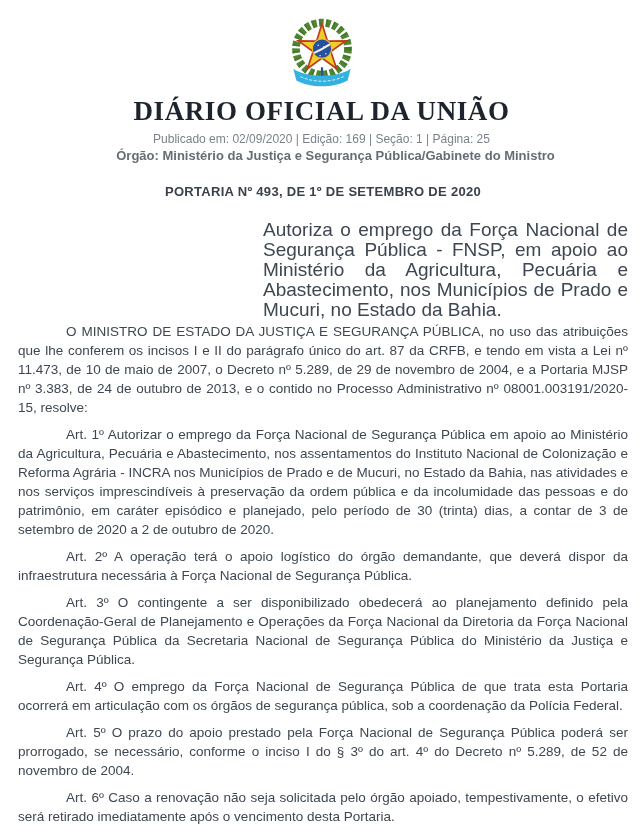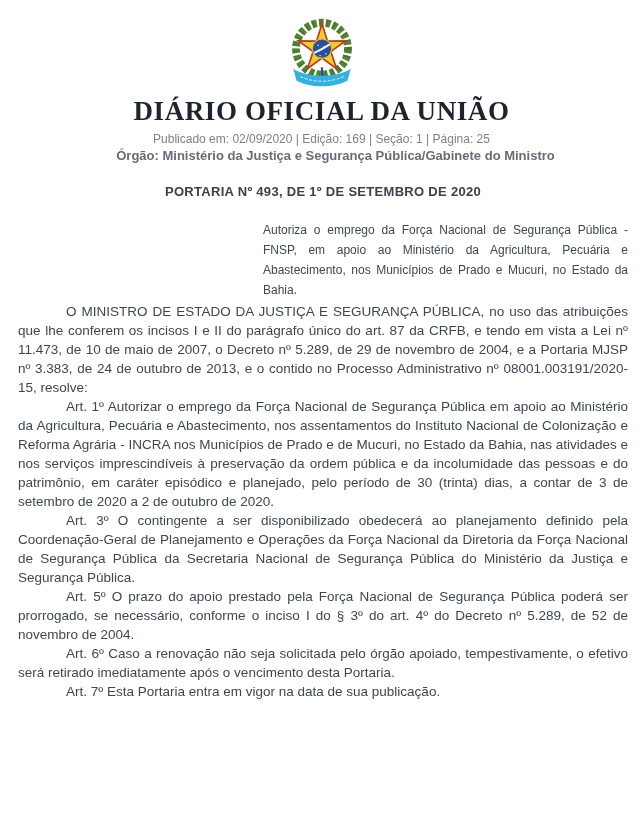--- a/index.html
+++ b/index.html
@@ -41,24 +41,25 @@
     margin-top: 21px;
     text-align: center;
     font-size: 13px;
     font-weight: 700;
     letter-spacing: 0.3px;
     color: #3a414b;
   }
   .act-summary {
     margin: 21px 0 0 245px;
     text-align: justify;
-    font-size: 12px;
+    font-size: 19px;
     line-height: 20px;
   }
   .body-p {
+    margin-top: 8px;
     text-align: justify;
     text-indent: 48px;
     font-size: 13.5px;
     line-height: 19px;
   }
   .body-p.first { margin-top: 2px; }
 </style>
 </head>
 <body>
 
@@ -92,20 +93,22 @@
     <div class="organ-line">Órgão: Ministério da Justiça e Segurança Pública/Gabinete do Ministro</div>
   </header>
 
   <main class="content">
     <h2 class="act-title">PORTARIA Nº 493, DE 1º DE SETEMBRO DE 2020</h2>
 
     <p class="act-summary">Autoriza o emprego da Força Nacional de Segurança Pública - FNSP, em apoio ao Ministério da Agricultura, Pecuária e Abastecimento, nos Municípios de Prado e Mucuri, no Estado da Bahia.</p>
 
     <p class="body-p first">O MINISTRO DE ESTADO DA JUSTIÇA E SEGURANÇA PÚBLICA, no uso das atribuições que lhe conferem os incisos I e II do parágrafo único do art. 87 da CRFB, e tendo em vista a Lei nº 11.473, de 10 de maio de 2007, o Decreto nº 5.289, de 29 de novembro de 2004, e a Portaria MJSP nº 3.383, de 24 de outubro de 2013, e o contido no Processo Administrativo nº 08001.003191/2020-15, resolve:</p>
     <p class="body-p">Art. 1º Autorizar o emprego da Força Nacional de Segurança Pública em apoio ao Ministério da Agricultura, Pecuária e Abastecimento, nos assentamentos do Instituto Nacional de Colonização e Reforma Agrária - INCRA nos Municípios de Prado e de Mucuri, no Estado da Bahia, nas atividades e nos serviços imprescindíveis à preservação da ordem pública e da incolumidade das pessoas e do patrimônio, em caráter episódico e planejado, pelo período de 30 (trinta) dias, a contar de 3 de setembro de 2020 a 2 de outubro de 2020.</p>
+    <p class="body-p">Art. 2º A operação terá o apoio logístico do órgão demandante, que deverá dispor da infraestrutura necessária à Força Nacional de Segurança Pública.</p>
     <p class="body-p">Art. 3º O contingente a ser disponibilizado obedecerá ao planejamento definido pela Coordenação-Geral de Planejamento e Operações da Força Nacional da Diretoria da Força Nacional de Segurança Pública da Secretaria Nacional de Segurança Pública do Ministério da Justiça e Segurança Pública.</p>
+    <p class="body-p">Art. 4º O emprego da Força Nacional de Segurança Pública de que trata esta Portaria ocorrerá em articulação com os órgãos de segurança pública, sob a coordenação da Polícia Federal.</p>
     <p class="body-p">Art. 5º O prazo do apoio prestado pela Força Nacional de Segurança Pública poderá ser prorrogado, se necessário, conforme o inciso I do § 3º do art. 4º do Decreto nº 5.289, de 52 de novembro de 2004.</p>
     <p class="body-p">Art. 6º Caso a renovação não seja solicitada pelo órgão apoiado, tempestivamente, o efetivo será retirado imediatamente após o vencimento desta Portaria.</p>
     <p class="body-p">Art. 7º Esta Portaria entra em vigor na data de sua publicação.</p>
 
   </main>
 
 </div>
 
 </body></html>

